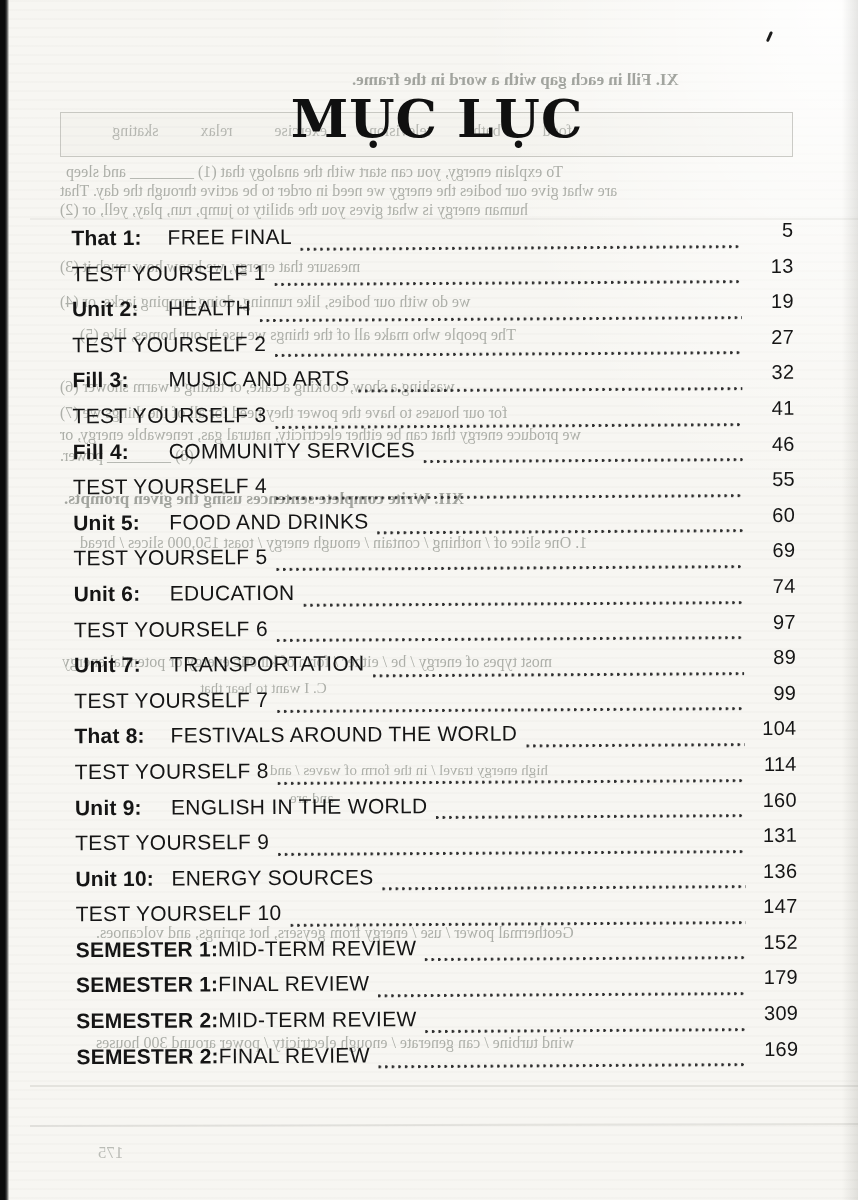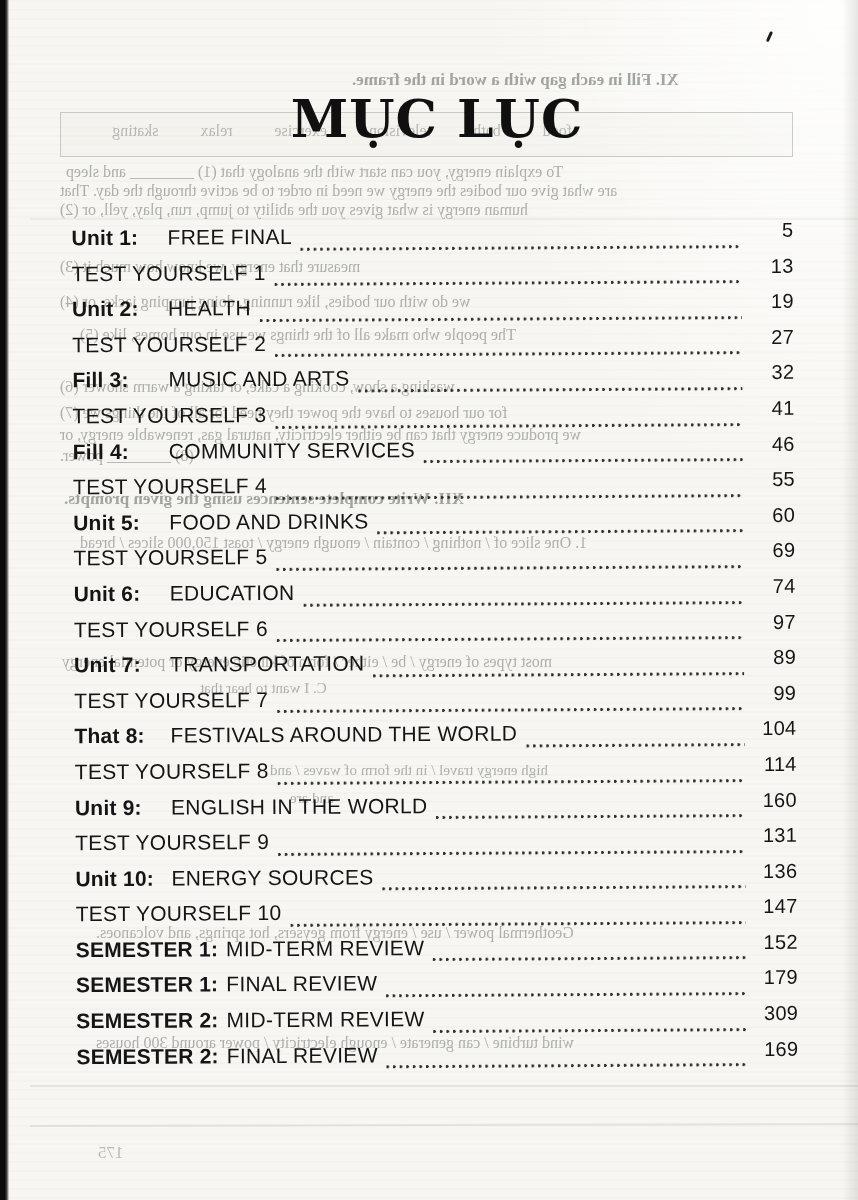--- a/index.html
+++ b/index.html
@@ -38,21 +38,21 @@
   
   .page-title{position:absolute;left:8px;top:88px;width:858px;text-align:center;
     font-family:"DejaVu Serif", serif;font-weight:bold;font-size:52px;color:#101010;
     letter-spacing:1px;}
 
   
   .toc{position:absolute;left:74px;top:224px;width:722px;transform:rotate(-.35deg);
     transform-origin:50% 50%;}
   .toc-row{display:flex;align-items:baseline;height:35.6px;font-size:21px;color:#151515;}
   .toc-row .lbl{width:96px;font-weight:bold;letter-spacing:.2px;flex:none;}
-  .toc-row .lbl-inline{font-weight:bold;margin-right:8px;flex:none;letter-spacing:.2px;}
+  .toc-row .lbl-inline{font-weight:bold;margin-right:0;flex:none;letter-spacing:.2px;}
   .toc-row .ttl{flex:none;letter-spacing:.3px;}
   .toc-row .dots{flex:1 1 auto;height:5px;align-self:flex-end;margin:0 6px 9px 8px;
     background-image:radial-gradient(circle at 2.2px 2.5px,#2d2d2d 1.25px,rgba(0,0,0,0) 1.6px);
     background-size:6.6px 5px;background-repeat:repeat-x;}
   .toc-row .pg{flex:none;width:46px;text-align:right;transform:translateY(-4px);
     font-size:20px;letter-spacing:.3px;}
 </style>
 </head>
 <body>
 
@@ -86,21 +86,21 @@
     <div class="ghost" style="left: 290px; top: 790px; font-size: 15px; font-weight: normal;">and are</div>
     <div class="ghost" style="left: 96px; top: 924px; font-size: 16px; font-weight: normal;">Geothermal power / use / energy from geysers, hot springs, and volcanoes.</div>
     <div class="ghost" style="left: 96px; top: 1034px; font-size: 16px; font-weight: normal;">wind turbine / can generate / enough electricity / power around 300 houses</div>
   </div>
 <div class="ghost-pgnum">175</div>
 
 <div class="page-title">MỤC LỤC</div>
 
 <div class="toc" id="toc-list">
     <div class="toc-row unit">
-      <span class="lbl">Unit 1:</span>
+      <span class="lbl">That 1:</span>
       <span class="ttl">FREE FINAL</span>
       <span class="dots"></span>
       <span class="pg">5</span>
     </div>
     <div class="toc-row test">
       <span class="ttl">TEST YOURSELF 1</span>
       <span class="dots"></span>
       <span class="pg">13</span>
     </div>
     <div class="toc-row unit">

